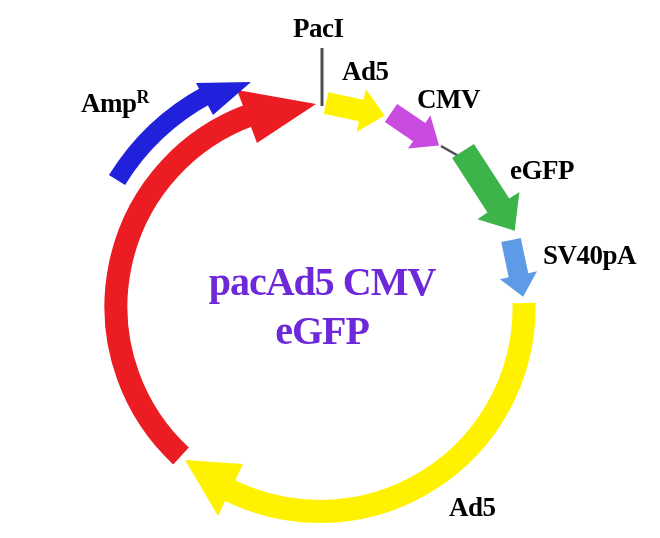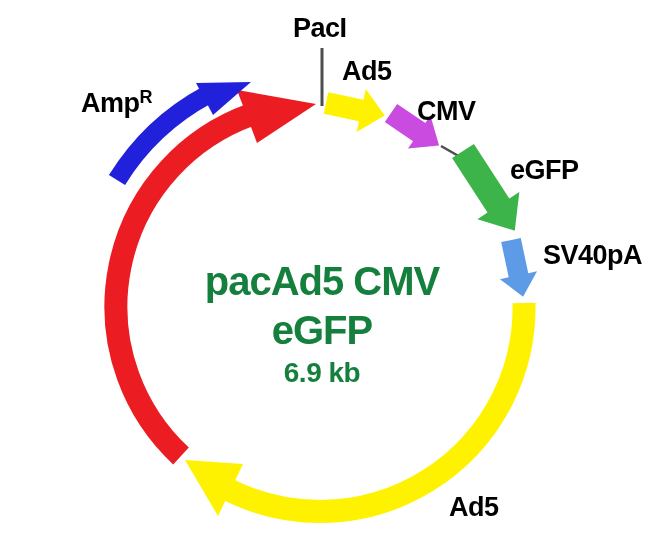--- a/index.html
+++ b/index.html
@@ -1,28 +1,28 @@
 <!DOCTYPE html>
 <html><head>
 <meta charset="utf-8">
 <style>
   html,body{margin:0;padding:0;background:#fff;}
   .stage{
     position:relative;width:660px;height:538px;background:#fff;
-    font-family:Liberation Sans, sans-serif;overflow:hidden;
+    font-family:Liberation Serif, serif;overflow:hidden;
   }
   svg.map{position:absolute;left:0;top:0;}
   .lbl{
     position:absolute;font-weight:bold;font-size:27px;color:#000;
     white-space:nowrap;letter-spacing:-0.5px;
   }
   .lbl .sup{font-size:18px;position:relative;top:-9px;letter-spacing:0;}
   .center-block{
     position:absolute;left:150px;top:257px;width:344px;text-align:center;
-    color:#15803d;font-weight:bold;
+    color:#6d28d9;font-weight:bold;
   }
   .title-line{font-size:40px;line-height:49px;letter-spacing:-1px;}
   .size-line{font-size:28px;line-height:36px;letter-spacing:-0.5px;}
 </style>
 </head>
 <body>
 
 <div class="stage">
 
   <svg class="map" width="660" height="538" viewBox="0 0 660 538">
@@ -46,32 +46,31 @@
 
     <polygon points="0,-13 65,-13 65,-25 95,0 65,25 65,13 0,13" transform="translate(463,151) rotate(57)" fill="#3CB44A"></polygon>
 
     <polygon points="0,-10 36,-10 36,-19 58,0 36,19 36,10 0,10" transform="translate(511,240) rotate(78)" fill="#5E9BE6"></polygon>
   </svg>
 
   <div class="lbl" style="left:293px;top:13px;">PacI</div>
 
   <div class="lbl" style="left:342px;top:56px;">Ad5</div>
 
-  <div class="lbl" style="left:417px;top:96px;">CMV</div>
+  <div class="lbl" style="left:417px;top:84px;">CMV</div>
 
   <div class="lbl" style="left:510px;top:155px;">eGFP</div>
 
   <div class="lbl" style="left:543px;top:240px;">SV40pA</div>
 
   <div class="lbl" style="left:449px;top:492px;">Ad5</div>
 
 
   <div class="lbl" style="left:81px;top:88px;">
     <span>Amp</span><span class="sup">R</span>
   </div>
 
   <div class="center-block">
     <div class="title-line">pacAd5 CMV</div>
     <div class="title-line">eGFP</div>
-    <div class="size-line">6.9 kb</div>
   </div>
 
 </div>
 
 </body></html>

